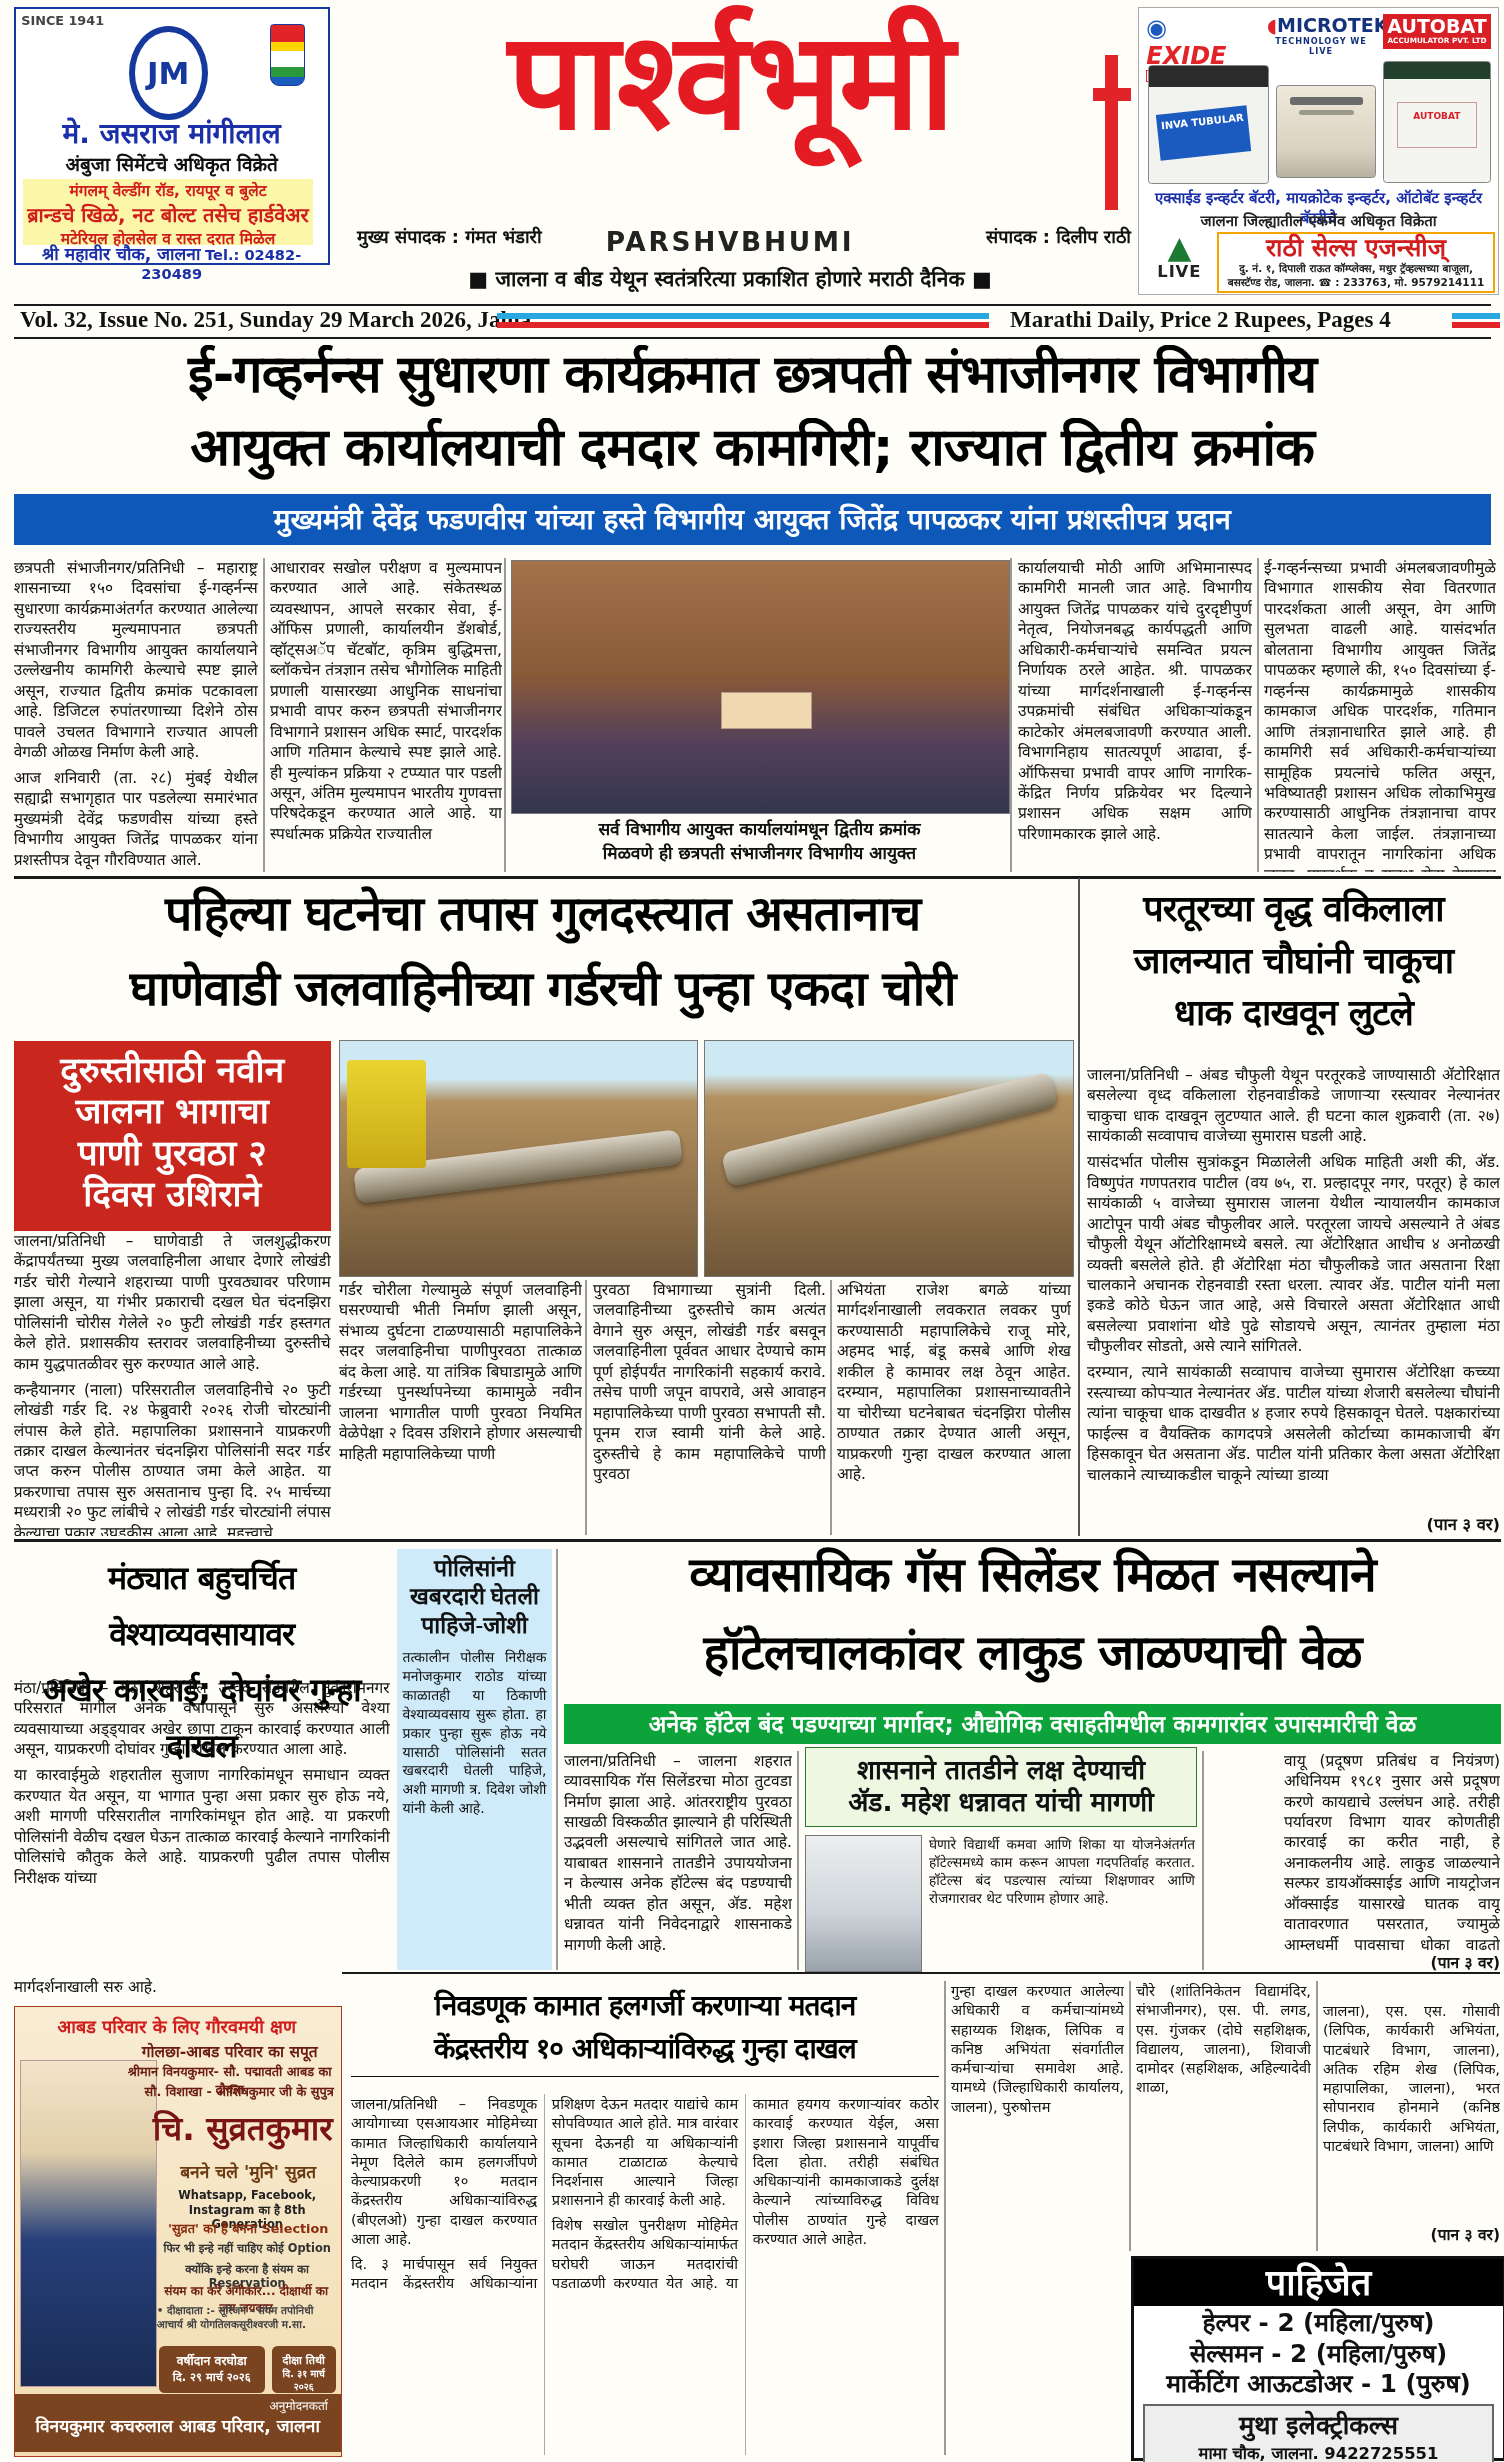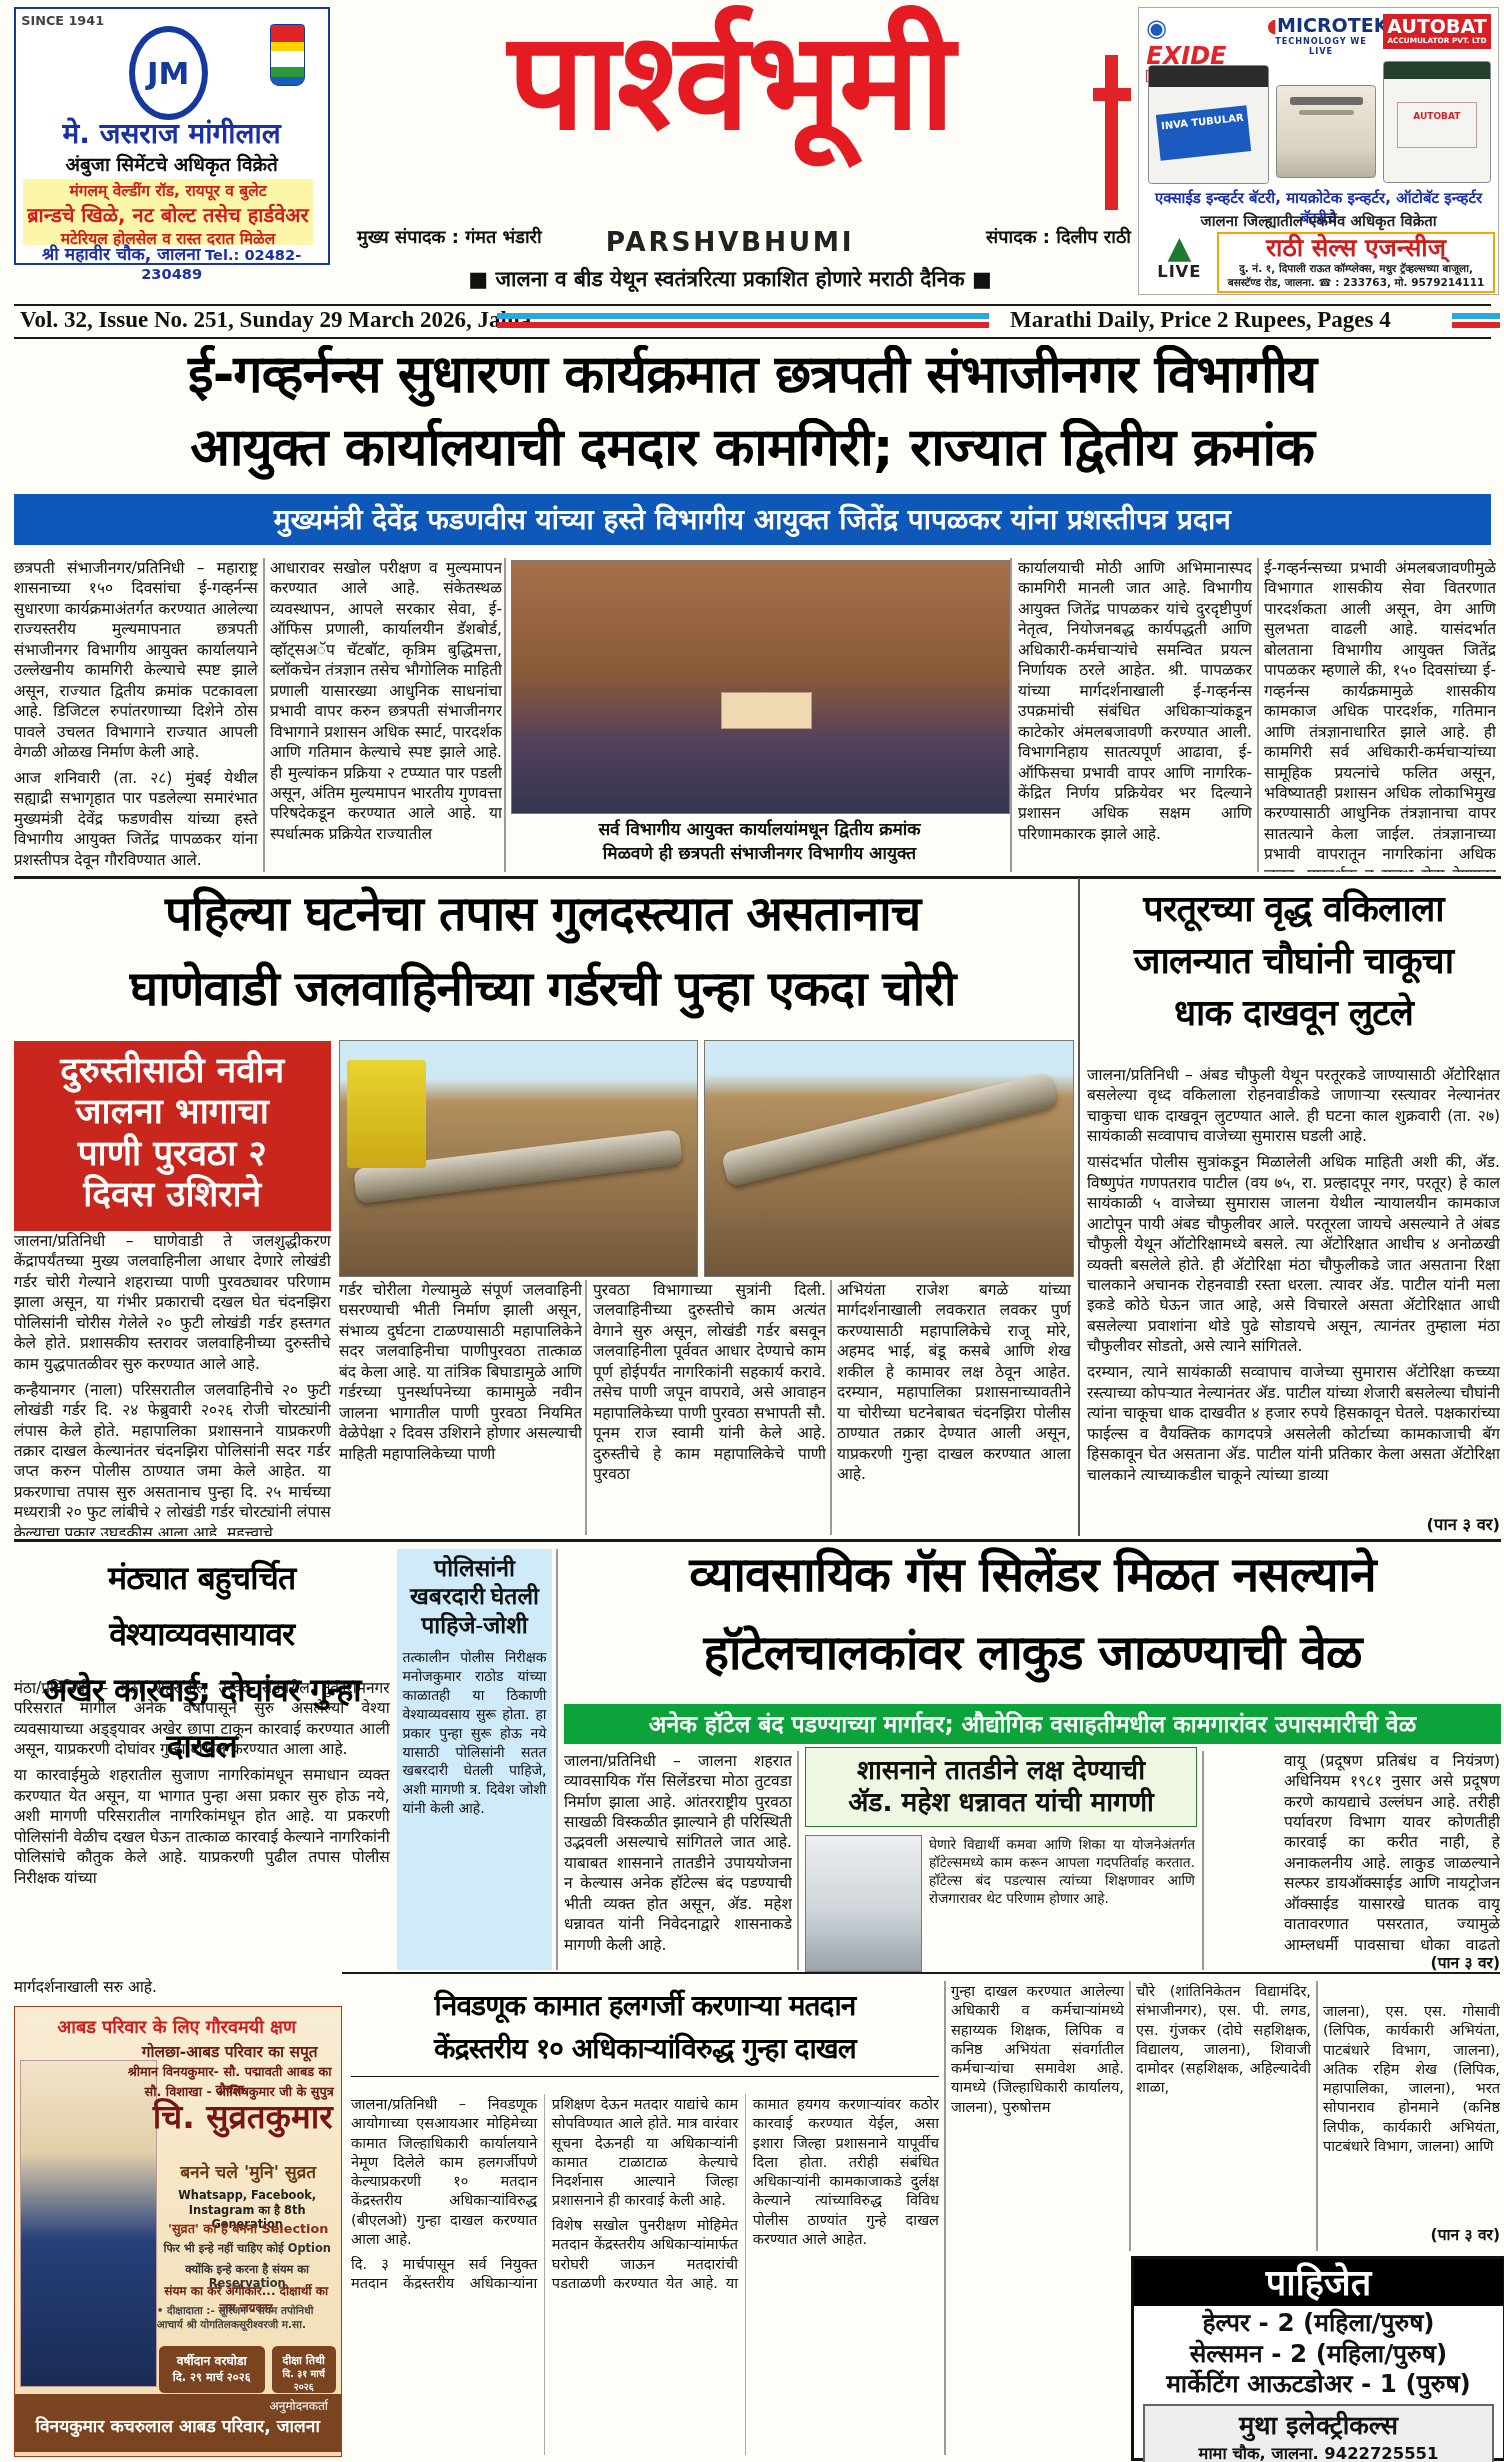--- a/index.html
+++ b/index.html
@@ -244,21 +244,21 @@
   </div>
 
   <div class="rule" style="left:342px;top:1972px;width:1158px;height:1.8px;"></div>
 
   <div class="abs dikshabg" style="left:13.7px;top:2006px;width:326px;height:449px;">
     <div class="photo photo-groom" style="left:5.5px;top:53px;width:135px;height:325px;border:0.9px solid #b99;"></div>
     <div class="abs ctr" style="left:3.6px;top:7.3px;width:317px;font-size:18px;font-weight:800;color:#d01d1d;">आबड परिवार के लिए गौरवमयी क्षण</div>
     <div class="abs ctr" style="left:109px;top:33px;width:212px;font-size:15.5px;font-weight:800;color:#6b1c10;">गोलछा-आबड परिवार का सपूत</div>
     <div class="abs ctr" style="left:109px;top:55px;width:212px;font-size:12.8px;font-weight:800;color:#6b1c10;">श्रीमान विनयकुमार- सौ. पद्मावती आबड का दौयता</div>
     <div class="abs ctr" style="left:128px;top:75px;width:193px;font-size:12.8px;font-weight:800;color:#6b1c10;">सौ. विशाखा - आशिषकुमार जी के सुपुत्र</div>
-    <div class="abs ctr" style="left:137px;top:86px;width:182px;font-size:33px;font-weight:800;color:#7a1414;">चि. सुव्रतकुमार</div>
+    <div class="abs ctr" style="left:137px;top:98px;width:182px;font-size:33px;font-weight:800;color:#7a1414;">चि. सुव्रतकुमार</div>
     <div class="abs ctr" style="left:146px;top:153px;width:175px;font-size:17.3px;font-weight:800;color:#6b3a10;">बनने चले 'मुनि' सुव्रत</div>
     <div class="abs ctr" style="left:144px;top:181px;width:177px;font-size:11.4px;font-weight:800;color:#222;">Whatsapp, Facebook, Instagram का है 8th Generation</div>
     <div class="abs ctr" style="left:146px;top:212px;width:175px;font-size:12.8px;font-weight:800;color:#8a2c0e;">'सुव्रत' का है बनना Selection</div>
     <div class="abs ctr" style="left:144px;top:233px;width:177px;font-size:11.4px;font-weight:700;color:#333;">फिर भी इन्हे नहीं चाहिए कोई Option</div>
     <div class="abs ctr" style="left:144px;top:254px;width:177px;font-size:11.4px;font-weight:700;color:#333;">क्योंकि इन्हे करना है संयम का Reservation</div>
     <div class="abs ctr" style="left:142px;top:275px;width:179px;font-size:12px;font-weight:800;color:#6b1c10;">संयम का करे अंगीकार... दीक्षार्थी का जय जयकार</div>
     <div class="abs" style="left:142px;top:297px;width:179px;font-size:10.5px;font-weight:700;color:#444;line-height:1.3;">• दीक्षादाता :- सूरिजन - संयम तपोनिधी आचार्य श्री योगतिलकसूरीश्वरजी म.सा.</div>
     <div class="abs brown ctr" style="left:144px;top:339px;width:106px;height:47px;border-radius:5.5px;">
       <div style="font-size:12.3px;font-weight:800;margin-top:5.5px;">वर्षीदान वरघोडा</div>
       <div style="font-size:11.4px;font-weight:700;">दि. २९ मार्च २०२६</div>

